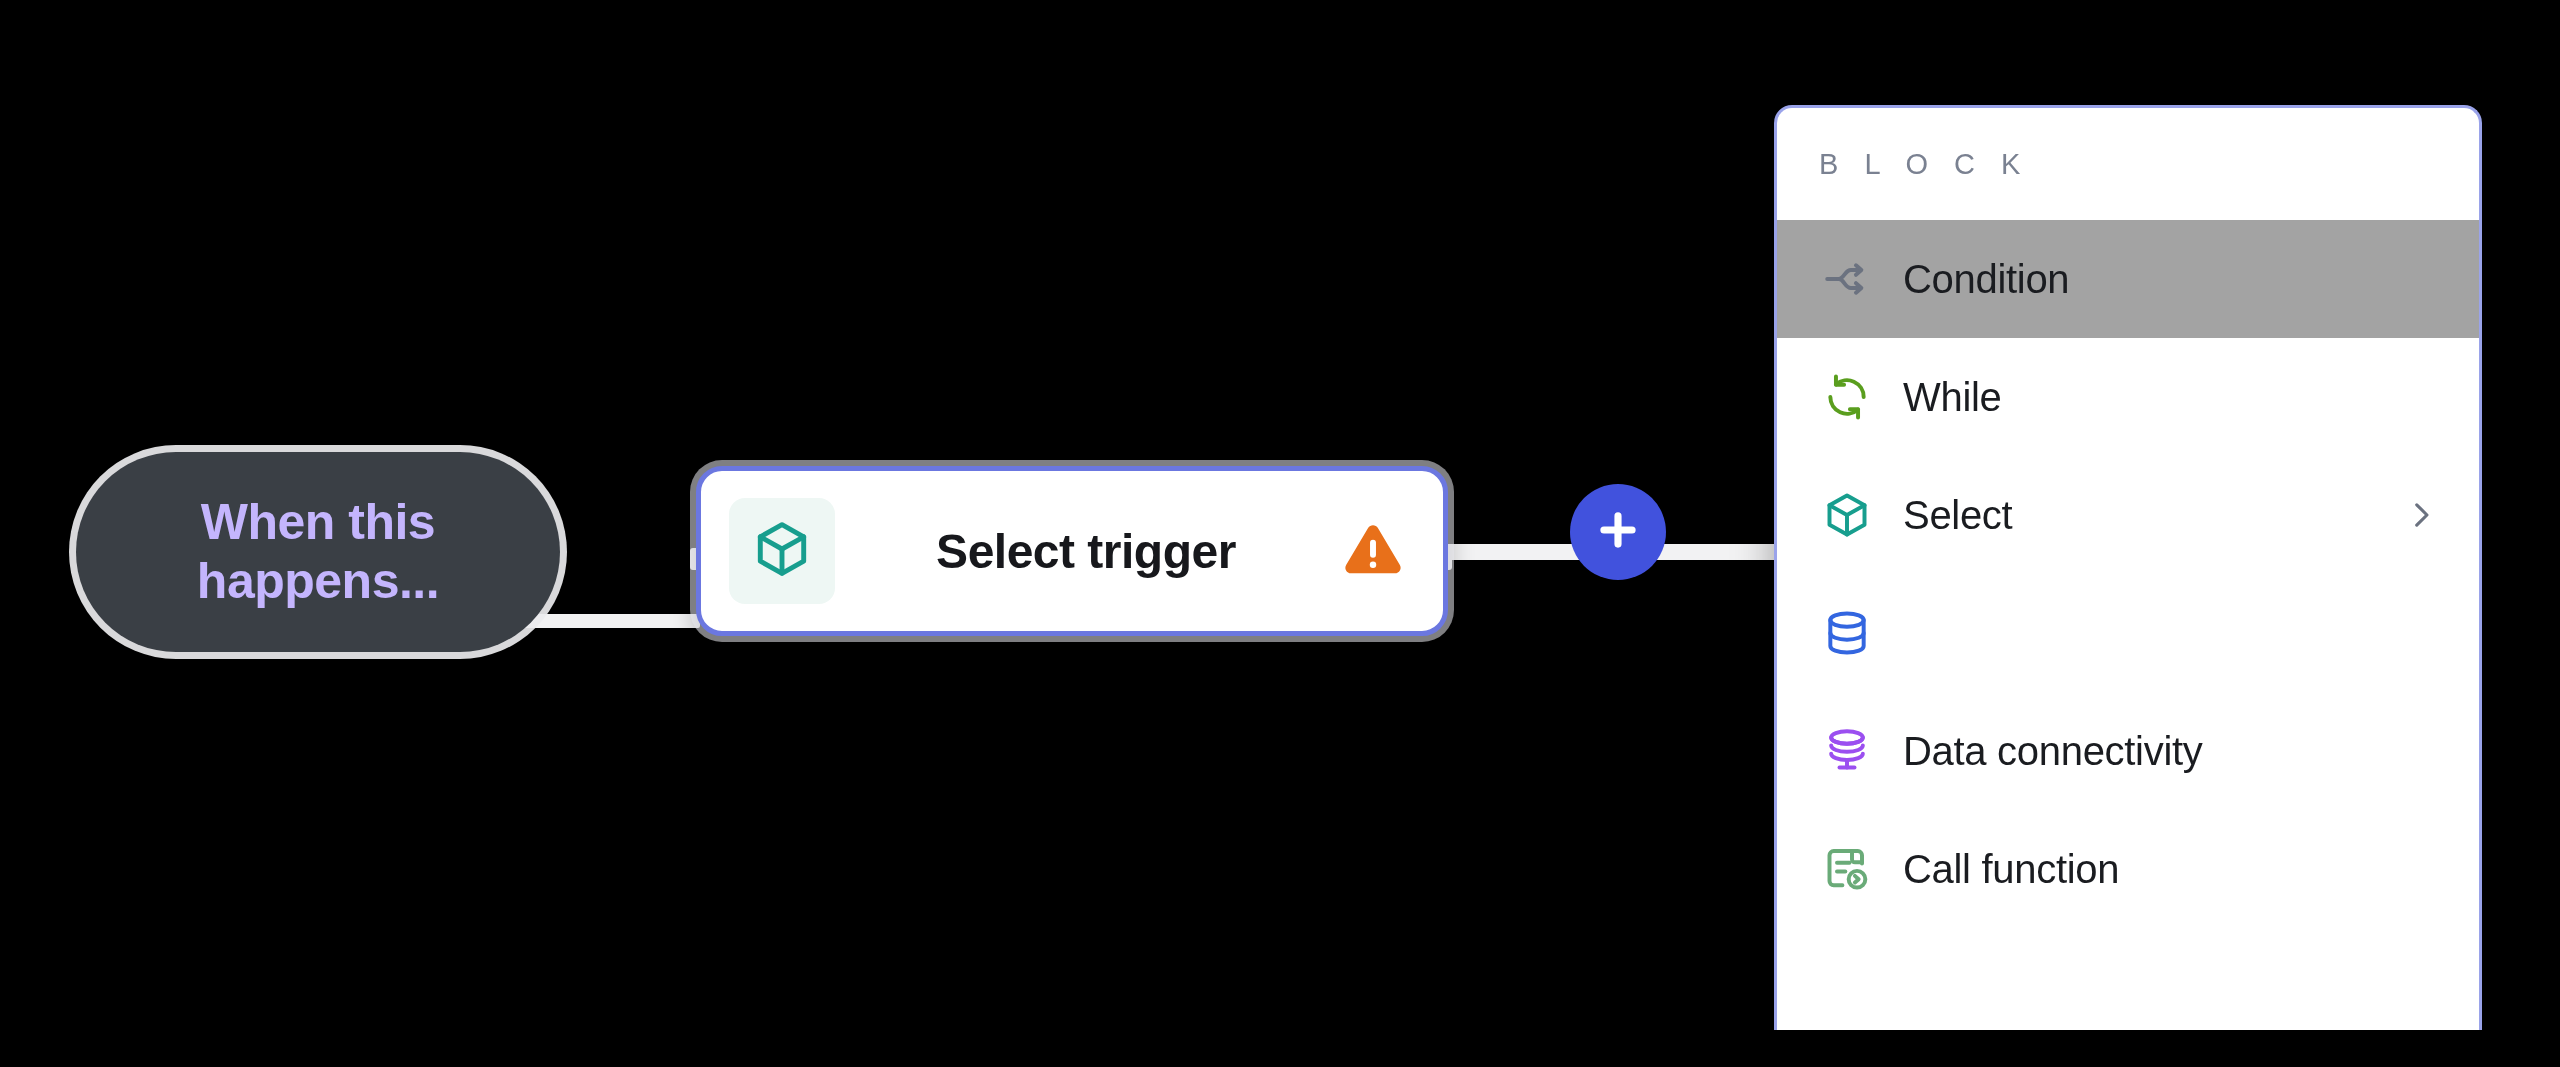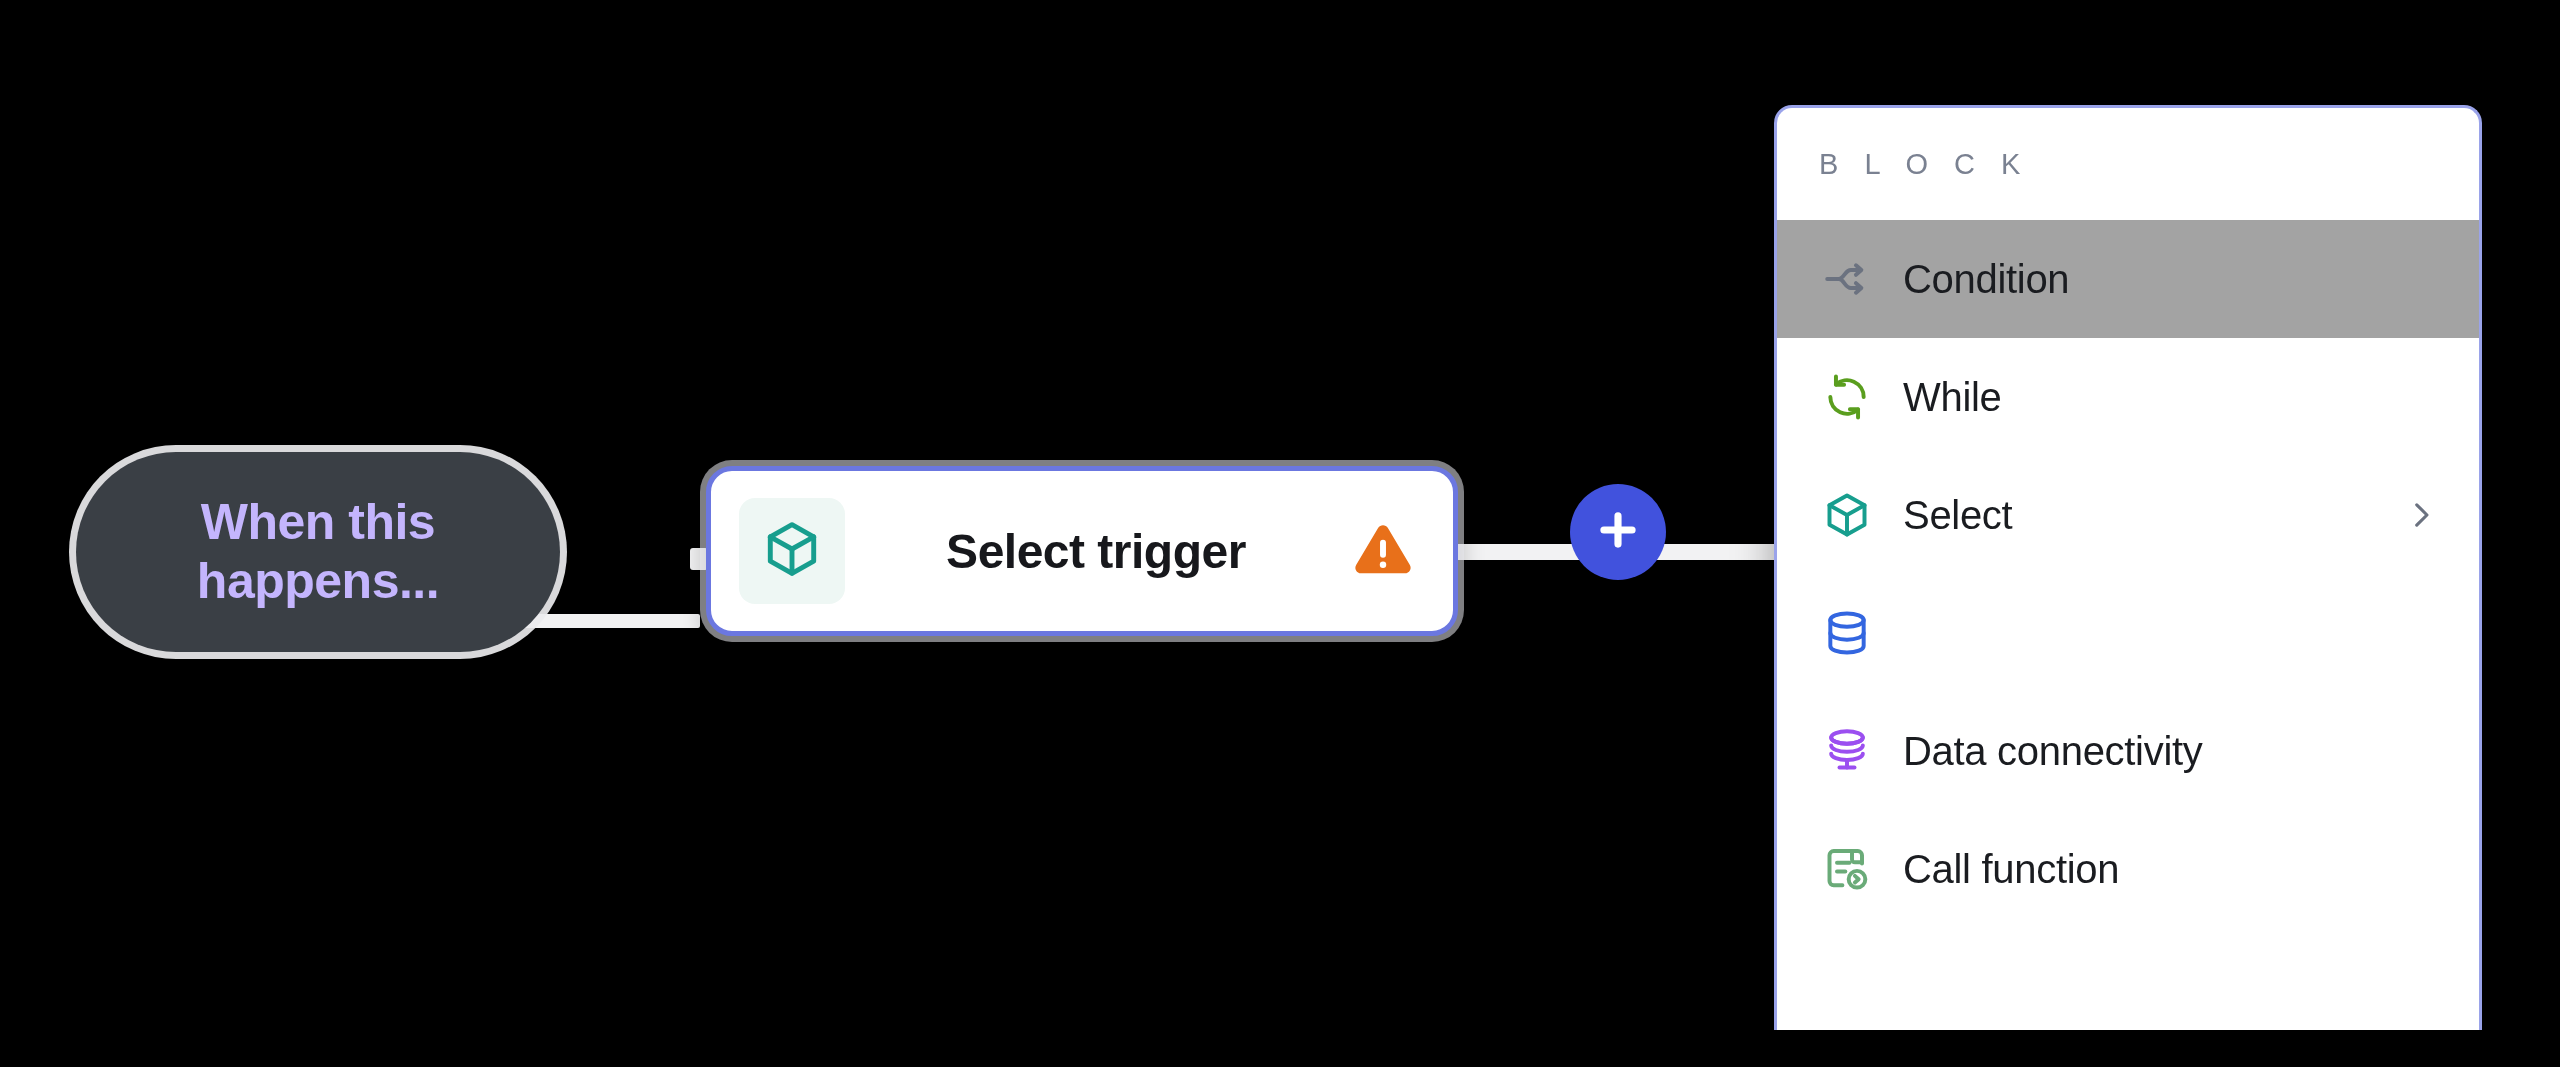--- a/index.html
+++ b/index.html
@@ -42,21 +42,20 @@
   
   .node {
     position:absolute; left:696px; top:466px;
     width:752px; height:170px;
     background:#fff;
     border:5px solid #6b77e0;
     border-radius:26px;
     display:flex; align-items:center;
     padding:0 34px 0 28px;
     box-shadow:0 0 0 6px rgba(232,232,236,0.55), 0 10px 26px rgba(0,0,0,0.30);
-    margin-left:10px;
   }
   .node-icon-tile {
     width:106px; height:106px; flex:0 0 106px;
     background:#eef7f4; border-radius:16px;
     display:flex; align-items:center; justify-content:center;
   }
   .node-title {
     flex:1; text-align:center;
     font-size:48px; font-weight:bold; color:#17181c;
     letter-spacing:-0.5px; padding:0 10px;

